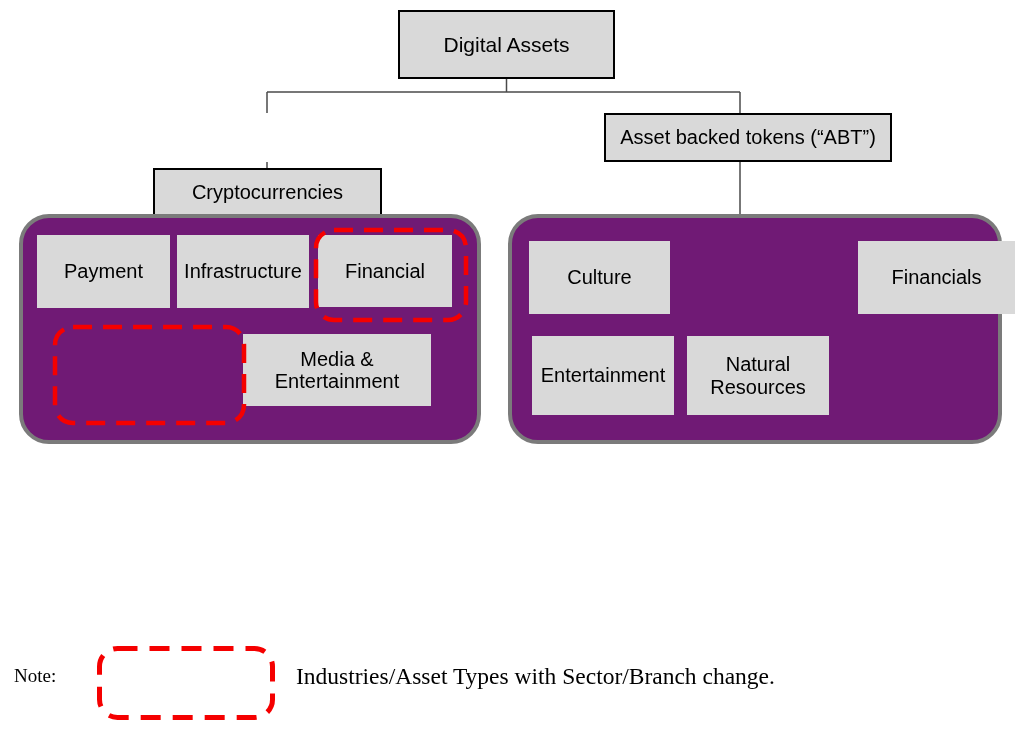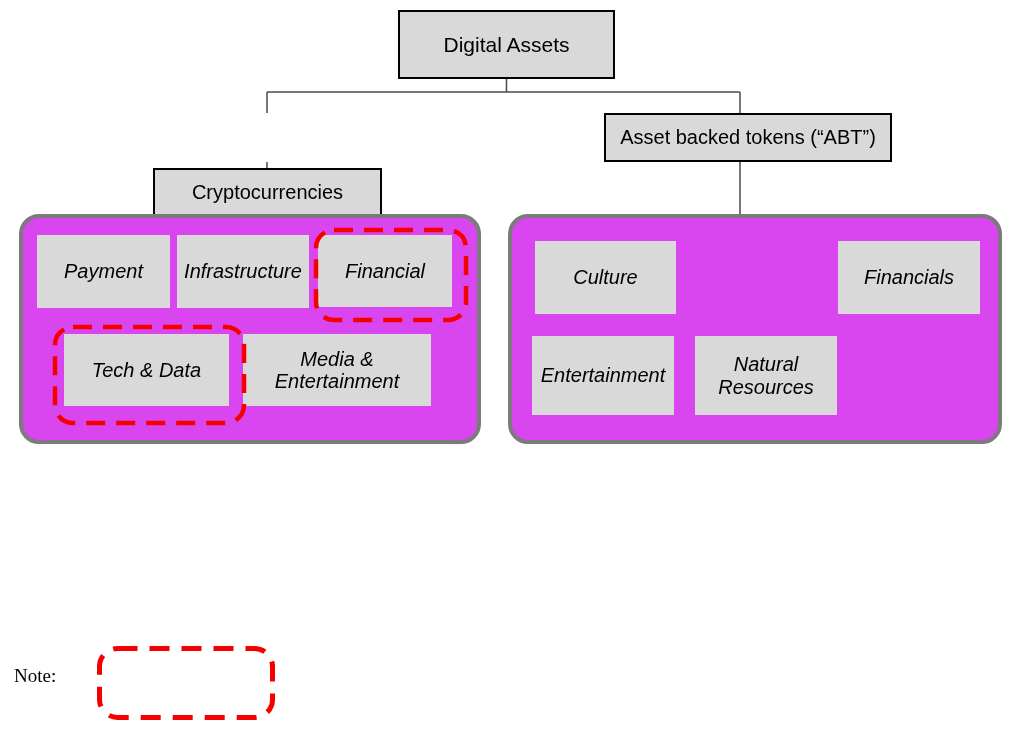--- a/index.html
+++ b/index.html
@@ -18,40 +18,40 @@
   .connectors line{stroke:var(--connector);stroke-width:1.5;}
 
   .node{position:absolute;box-sizing:border-box;background:var(--box-fill);
         border:2.5px solid var(--box-border);
         display:flex;align-items:center;justify-content:center;text-align:center;}
   .root-node{left:398px;top:10px;width:217px;height:69px;font-size:21px;}
   .branch-node{font-size:20px;}
   .branch-crypto{left:153px;top:128px;width:229px;height:49px;margin-top:40px;}
   .branch-abt{left:604px;top:113px;width:288px;height:49px;}
 
-  .group{position:absolute;box-sizing:content-box;background:#d946ef;
-         border:4px solid var(--container-border);border-radius:20px;font-style:italic;}
+  .group{position:absolute;box-sizing:content-box;background:#701a75;
+         border:4px solid var(--container-border);border-radius:30px;}
   .group-left{left:19px;top:214px;width:454px;height:222px;}
   .group-right{left:508px;top:214px;width:486px;height:222px;}
 
   .item{position:absolute;background:var(--box-fill);
         display:flex;align-items:center;justify-content:center;
         text-align:center;font-size:20px;line-height:1.12;white-space:pre-line;}
   
   .i-payment{left:14px;top:17px;width:133px;height:73px;}
   .i-infra{left:154px;top:17px;width:132px;height:73px;}
   .i-financial{left:295px;top:17px;width:134px;height:72px;}
   .i-tech{left:41px;top:116px;width:165px;height:72px;}
   .i-media{left:220px;top:116px;width:188px;height:72px;}
   
-  .i-culture{left:17px;top:23px;width:141px;height:73px;margin-left:6px;}
+  .i-culture{left:17px;top:23px;width:141px;height:73px;}
   .i-realestate{left:166px;top:23px;width:142px;height:73px;}
-  .i-financials{left:326px;top:23px;width:142px;height:73px;}
+  .i-financials{left:346px;top:23px;width:157px;height:73px;}
   .i-entertainment{left:20px;top:118px;width:142px;height:79px;}
-  .i-natural{left:183px;top:118px;width:142px;height:79px;}
+  .i-natural{left:175px;top:118px;width:142px;height:79px;}
   .i-green{left:324px;top:118px;width:150px;height:79px;}
 
   .hl{position:absolute;color:var(--highlight);pointer-events:none;}
   .hl-financial{left:313px;top:227px;}
   .hl-tech{left:52px;top:324px;}
   .hl rect, .note-swatch rect{fill:none;stroke:currentColor;}
 
   .note-prefix{position:absolute;left:14px;top:665px;
                font-family:"Liberation Serif", serif;font-size:19px;}
   .note-swatch{position:absolute;left:96px;top:645px;color:var(--highlight);}
@@ -75,21 +75,20 @@
   <div class="node root-node">Digital Assets</div>
 
   <div class="node branch-node branch-crypto">Cryptocurrencies</div>
 
   <div class="node branch-node branch-abt">Asset backed tokens (“ABT”)</div>
 
   <div class="group group-left">
     <div class="item i-payment">Payment</div>
     <div class="item i-infra">Infrastructure</div>
     <div class="item i-financial">Financial</div>
-    <div class="item i-tech">Tech &amp; Data</div>
     <div class="item i-media">Media &amp;
 Entertainment</div>
   </div>
 
   <div class="group group-right">
     <div class="item i-culture">Culture</div>
     <div class="item i-financials">Financials</div>
     <div class="item i-entertainment">Entertainment</div>
     <div class="item i-natural">Natural
 Resources</div>
@@ -102,14 +101,15 @@
   <svg class="hl hl-tech" width="195" height="102">
     <rect x="3" y="3" width="189" height="96" rx="18" stroke-width="4.5" stroke-dasharray="19 11"></rect>
   </svg>
 
   <span class="note-prefix">Note:</span>
 
   <svg class="note-swatch" width="180" height="76">
     <rect x="3.5" y="3.5" width="173" height="69" rx="18" stroke-width="5" stroke-dasharray="20 12"></rect>
   </svg>
 
+  <span class="note-text">Industries/Asset Types with Sector/Branch change.</span>
 
 </div>
 
 </body></html>

